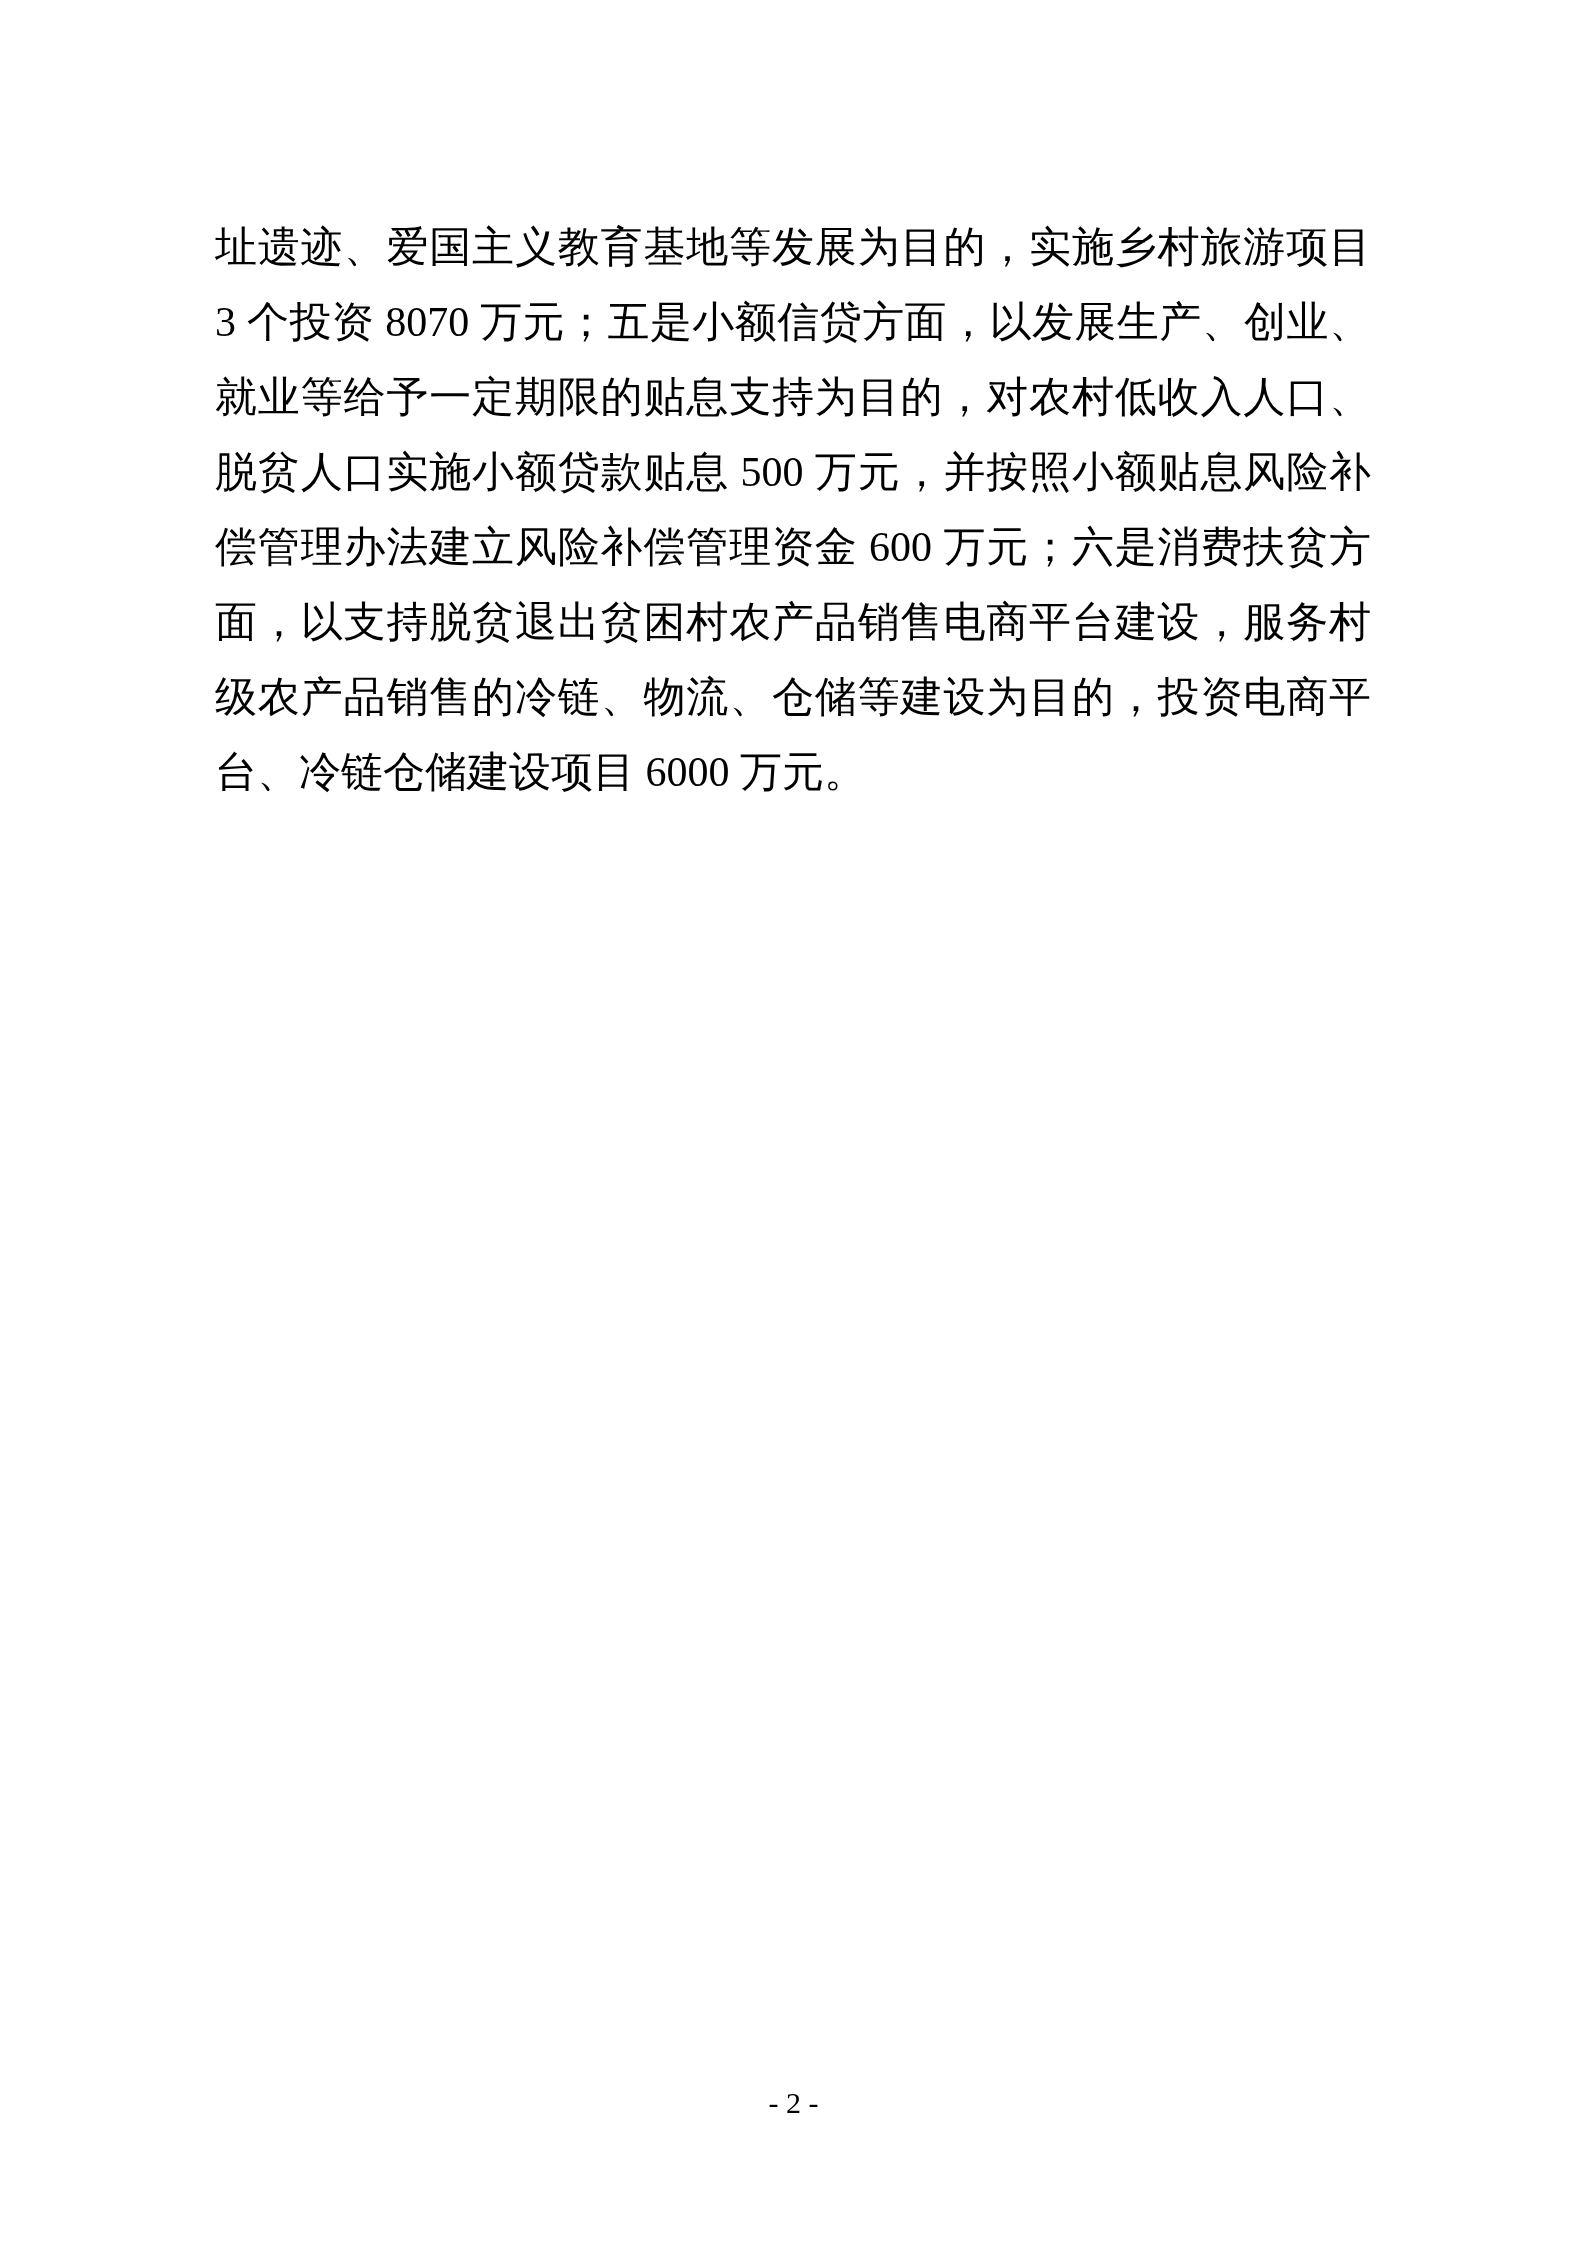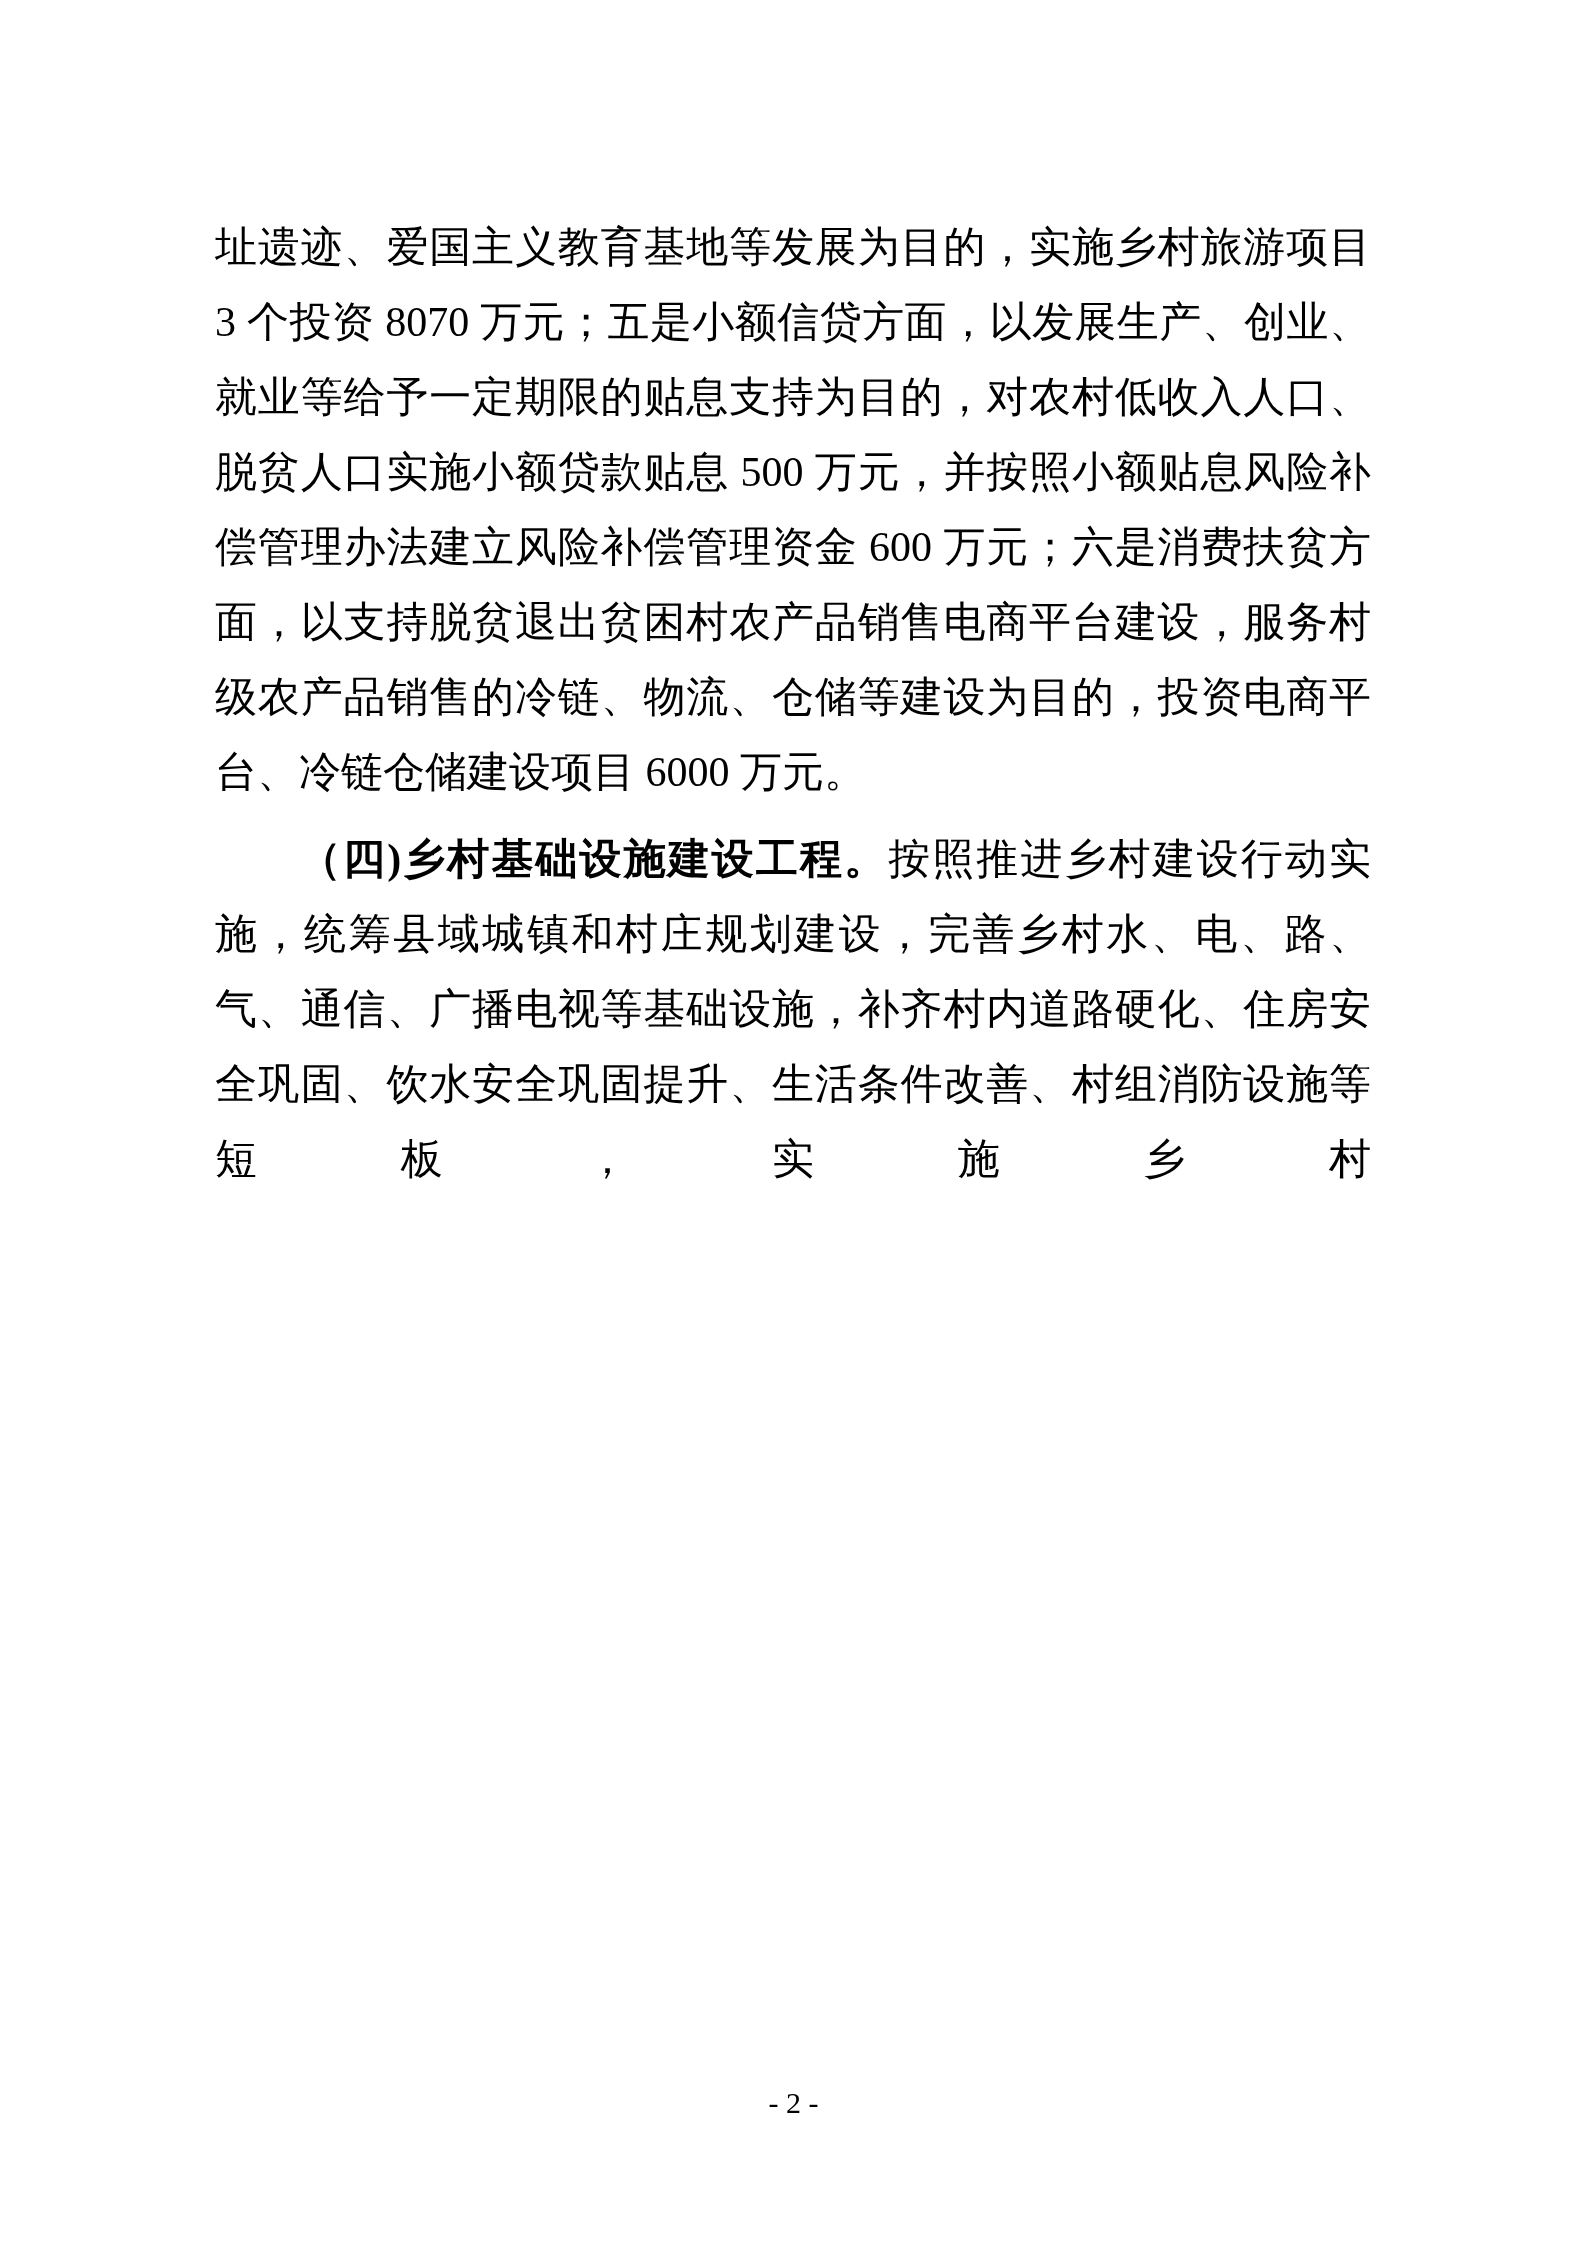--- a/index.html
+++ b/index.html
@@ -52,16 +52,15 @@
     line-height: 42px;
     color: #000000;
   }
 </style>
 </head>
 <body>
 
 <div class="page">
   <div class="doc-body">
       <p class="no-indent"><span>址遗迹、爱国主义教育基地等发展为目的，实施乡村旅游项目 3 个投资 8070 万元；五是小额信贷方面，以发展生产、创业、就业等给予一定期限的贴息支持为目的，对农村低收入人口、脱贫人口实施小额贷款贴息 500 万元，并按照小额贴息风险补偿管理办法建立风险补偿管理资金 600 万元；六是消费扶贫方面，以支持脱贫退出贫困村农产品销售电商平台建设，服务村级农产品销售的冷链、物流、仓储等建设为目的，投资电商平台、冷链仓储建设项目 6000 万元。</span></p>
-      <p class=" justify-last"><span class="head">（四)乡村基础设施建设工程。</span><span>按照推进乡村建设行动实施，统筹县域城镇和村庄规划建设，完善乡村水、电、路、气、通信、广播电视等基础设施，补齐村内道路硬化、住房安全巩固、饮水安全巩固提升、生活条件改善、村组消防设施等短板，实施乡村</span></p>
     </div>
   <div class="page-footer">- 2 -</div>
 </div>
 
 </body></html>

